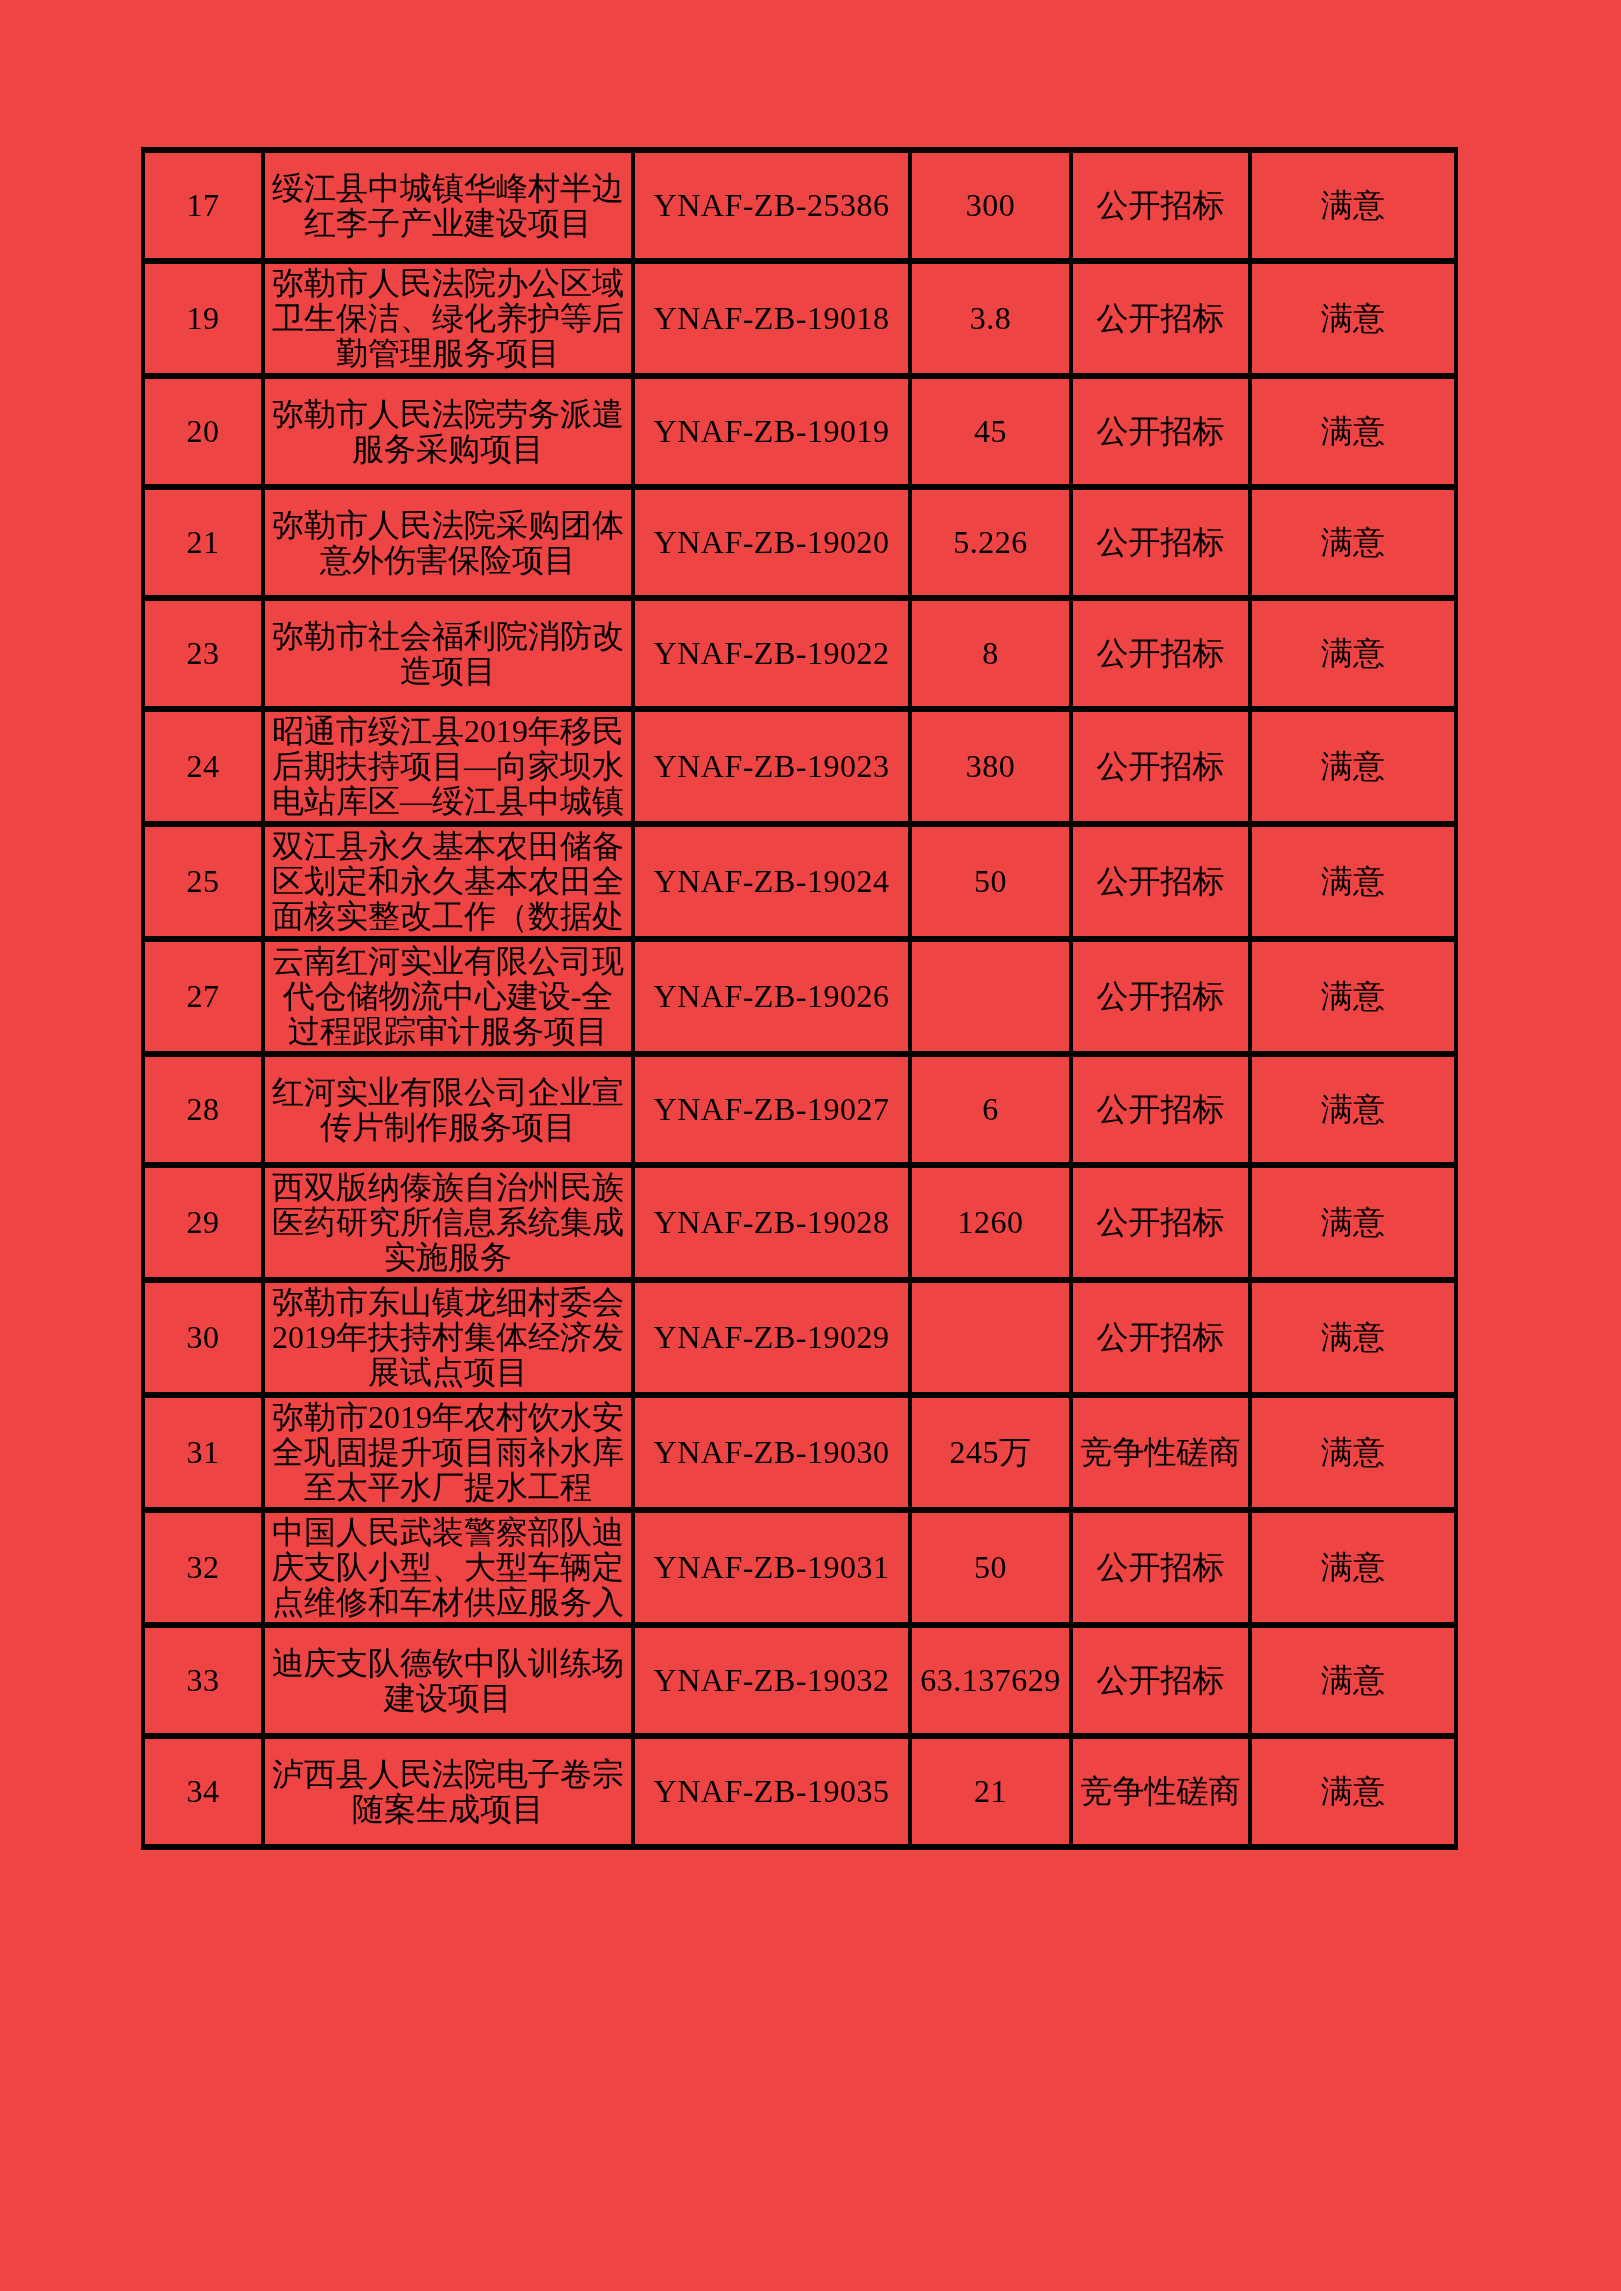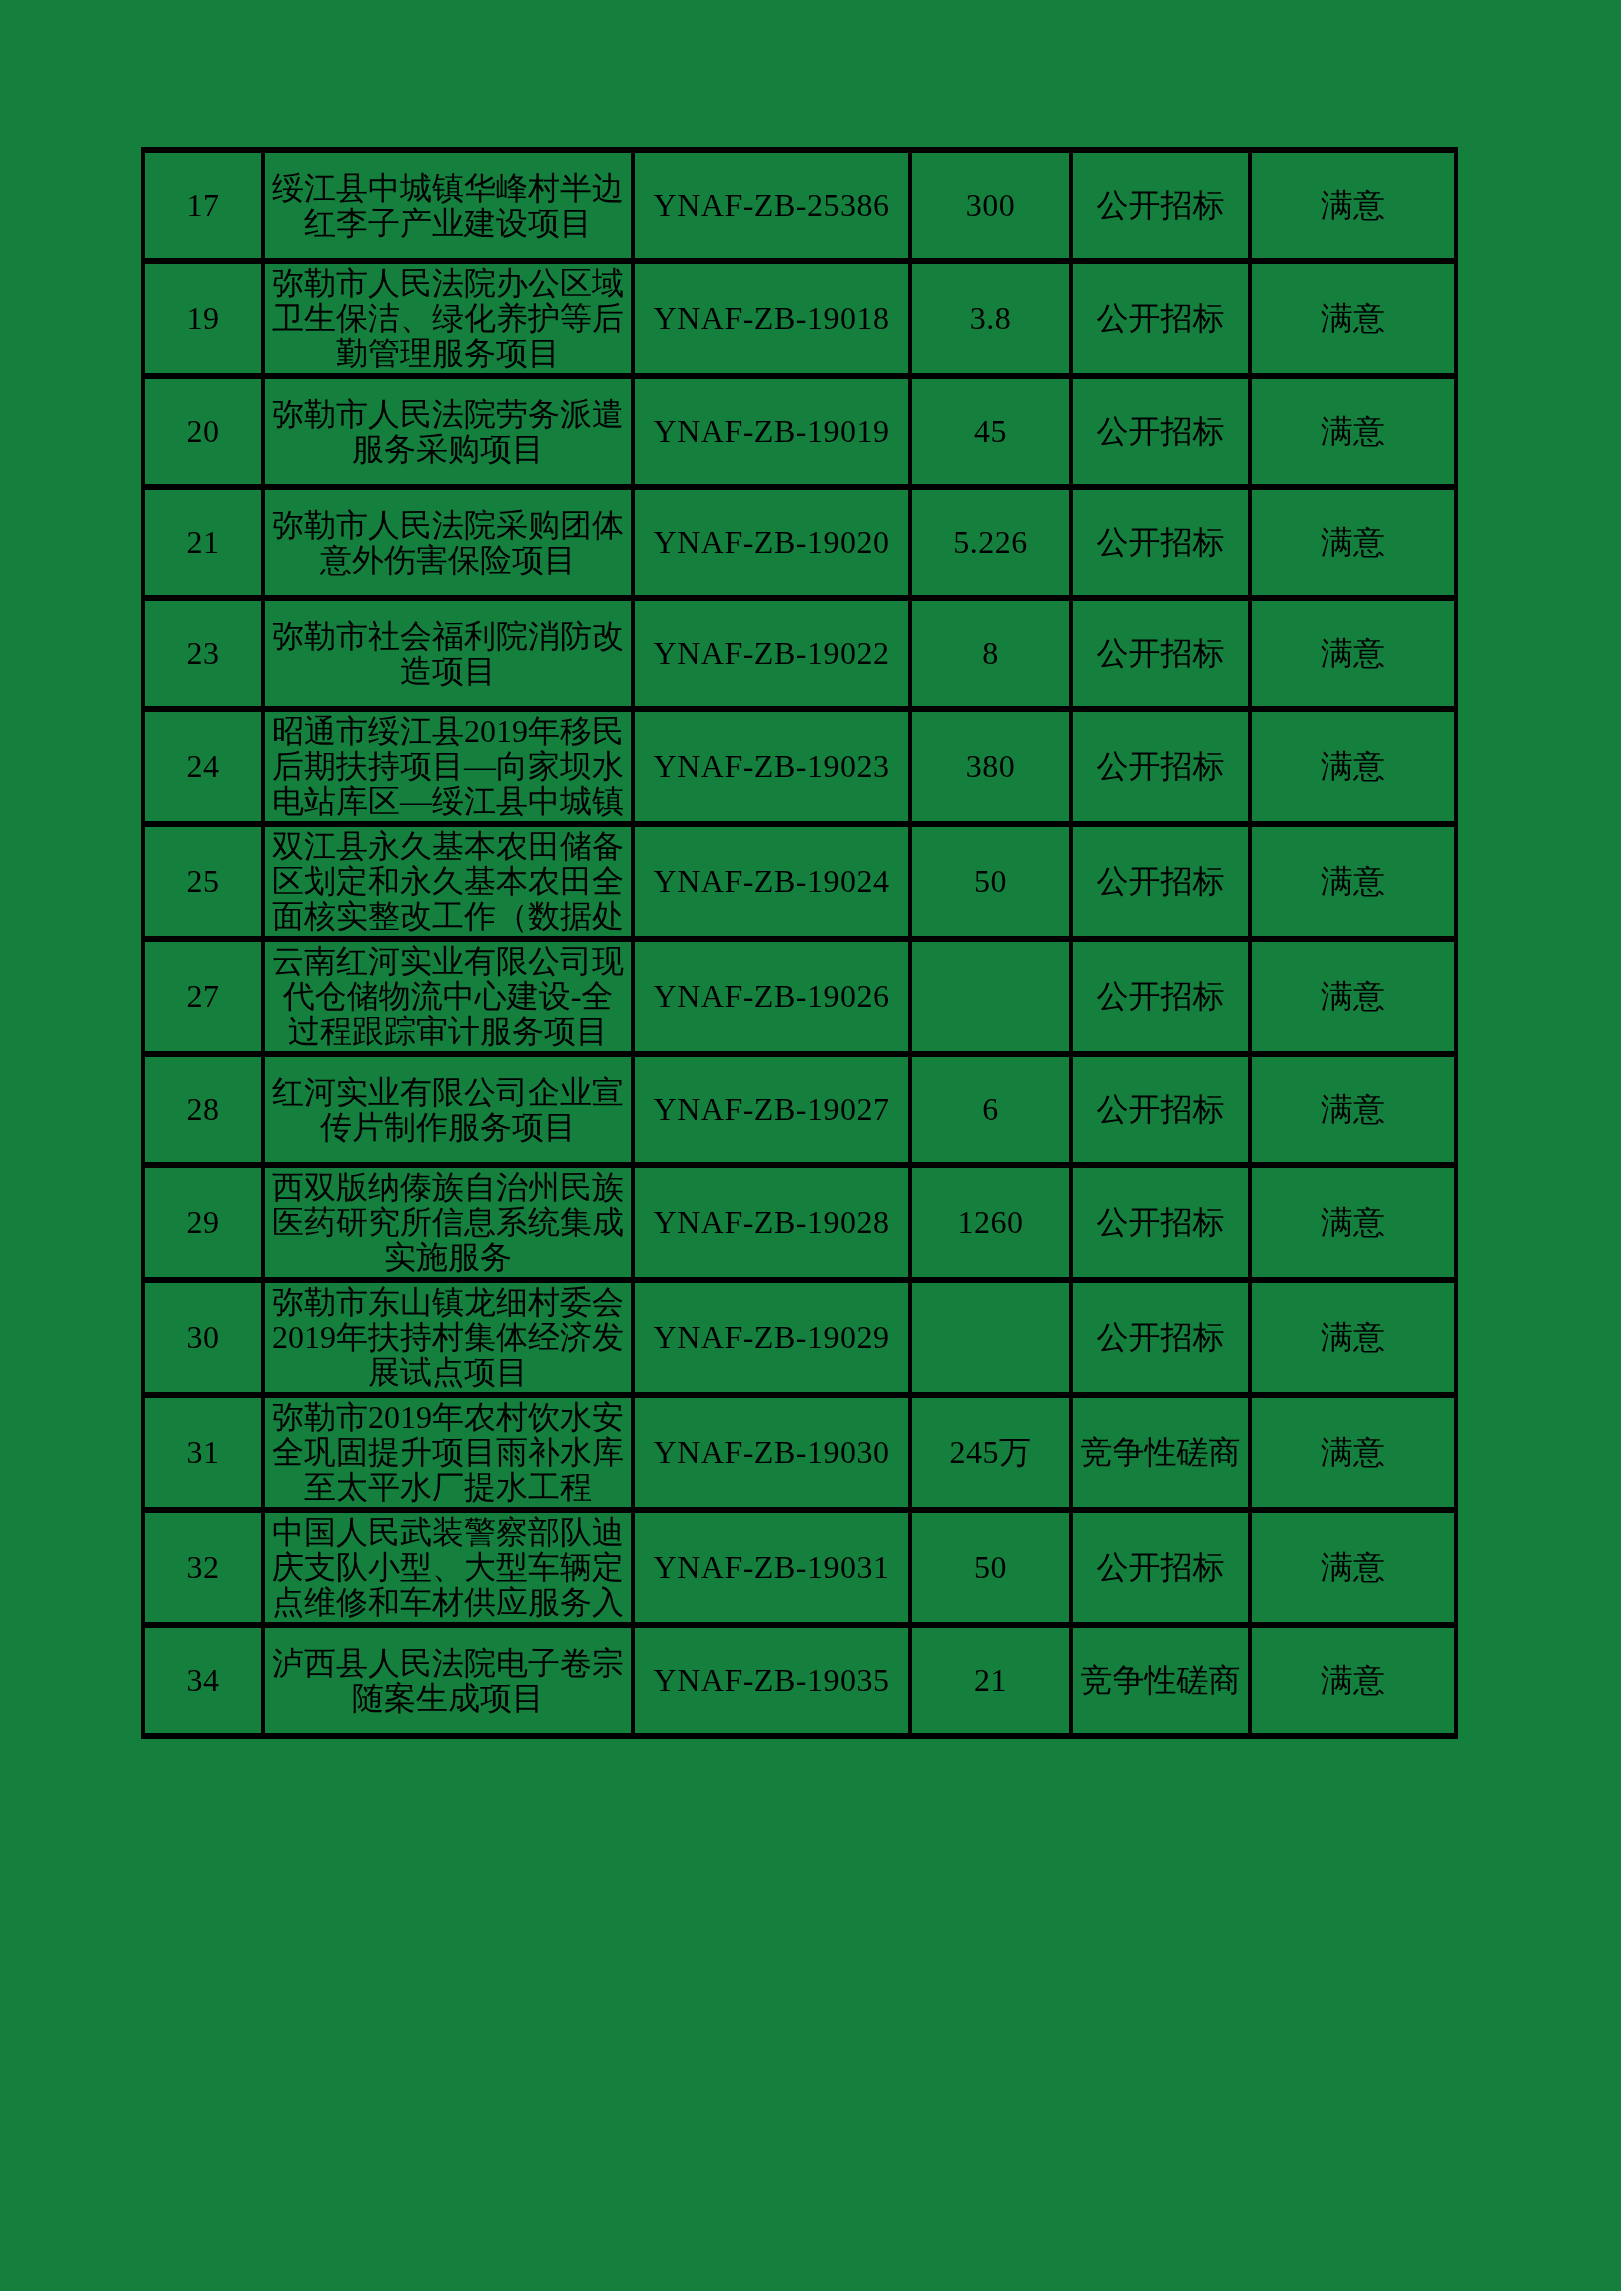--- a/index.html
+++ b/index.html
@@ -5,21 +5,21 @@
   * { margin: 0; padding: 0; box-sizing: border-box; }
   html, body {
     background: #ffffff;
     font-family: "Liberation Serif", "DejaVu Serif", serif;
     color: #000000;
   }
   .sheet {
     position: relative;
     width: 1621px;
     height: 2292px;
-    background: #15803d;
+    background: #ef4444;
     overflow: hidden;
   }
   table.proc-table {
     position: absolute;
     left: 141px;
     top: 147px;
     width: 1313px;
     border-collapse: collapse;
     table-layout: fixed;
   }
@@ -150,20 +150,28 @@
         </tr>
         <tr>
           <td class="c-no">32</td>
           <td class="c-name">中国人民武装警察部队迪庆支队小型、大型车辆定点维修和车材供应服务入</td>
           <td class="c-code">YNAF-ZB-19031</td>
           <td class="c-amount">50</td>
           <td class="c-method">公开招标</td>
           <td class="c-eval">满意</td>
         </tr>
         <tr>
+          <td class="c-no">33</td>
+          <td class="c-name">迪庆支队德钦中队训练场建设项目</td>
+          <td class="c-code">YNAF-ZB-19032</td>
+          <td class="c-amount">63.137629</td>
+          <td class="c-method">公开招标</td>
+          <td class="c-eval">满意</td>
+        </tr>
+        <tr>
           <td class="c-no">34</td>
           <td class="c-name">泸西县人民法院电子卷宗随案生成项目</td>
           <td class="c-code">YNAF-ZB-19035</td>
           <td class="c-amount">21</td>
           <td class="c-method">竞争性磋商</td>
           <td class="c-eval">满意</td>
         </tr>
       </tbody>
   </table>
 </div>

